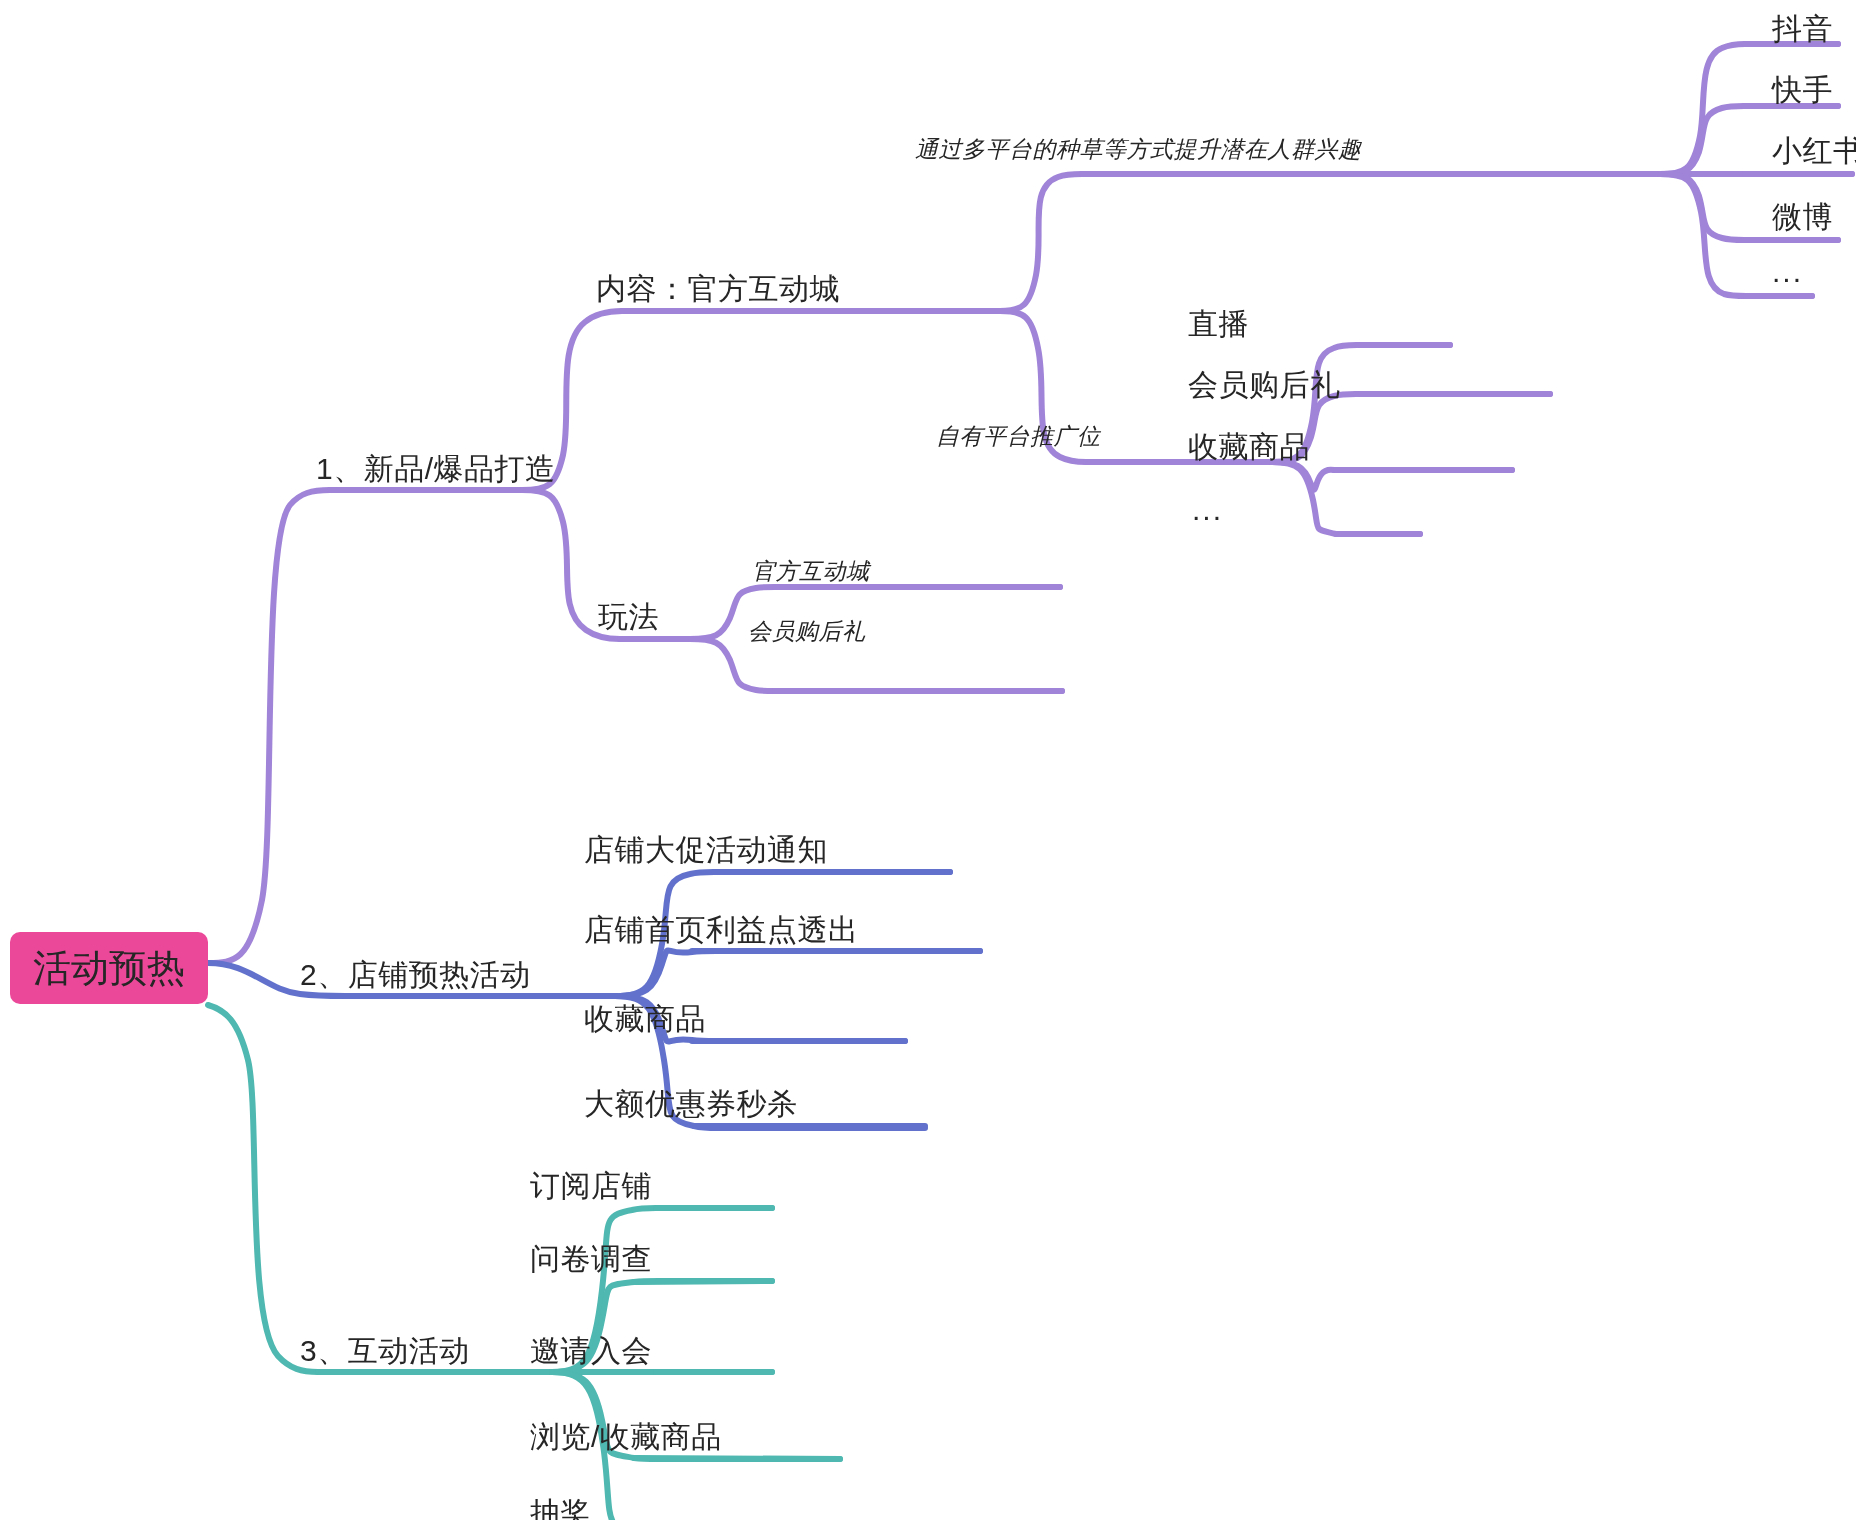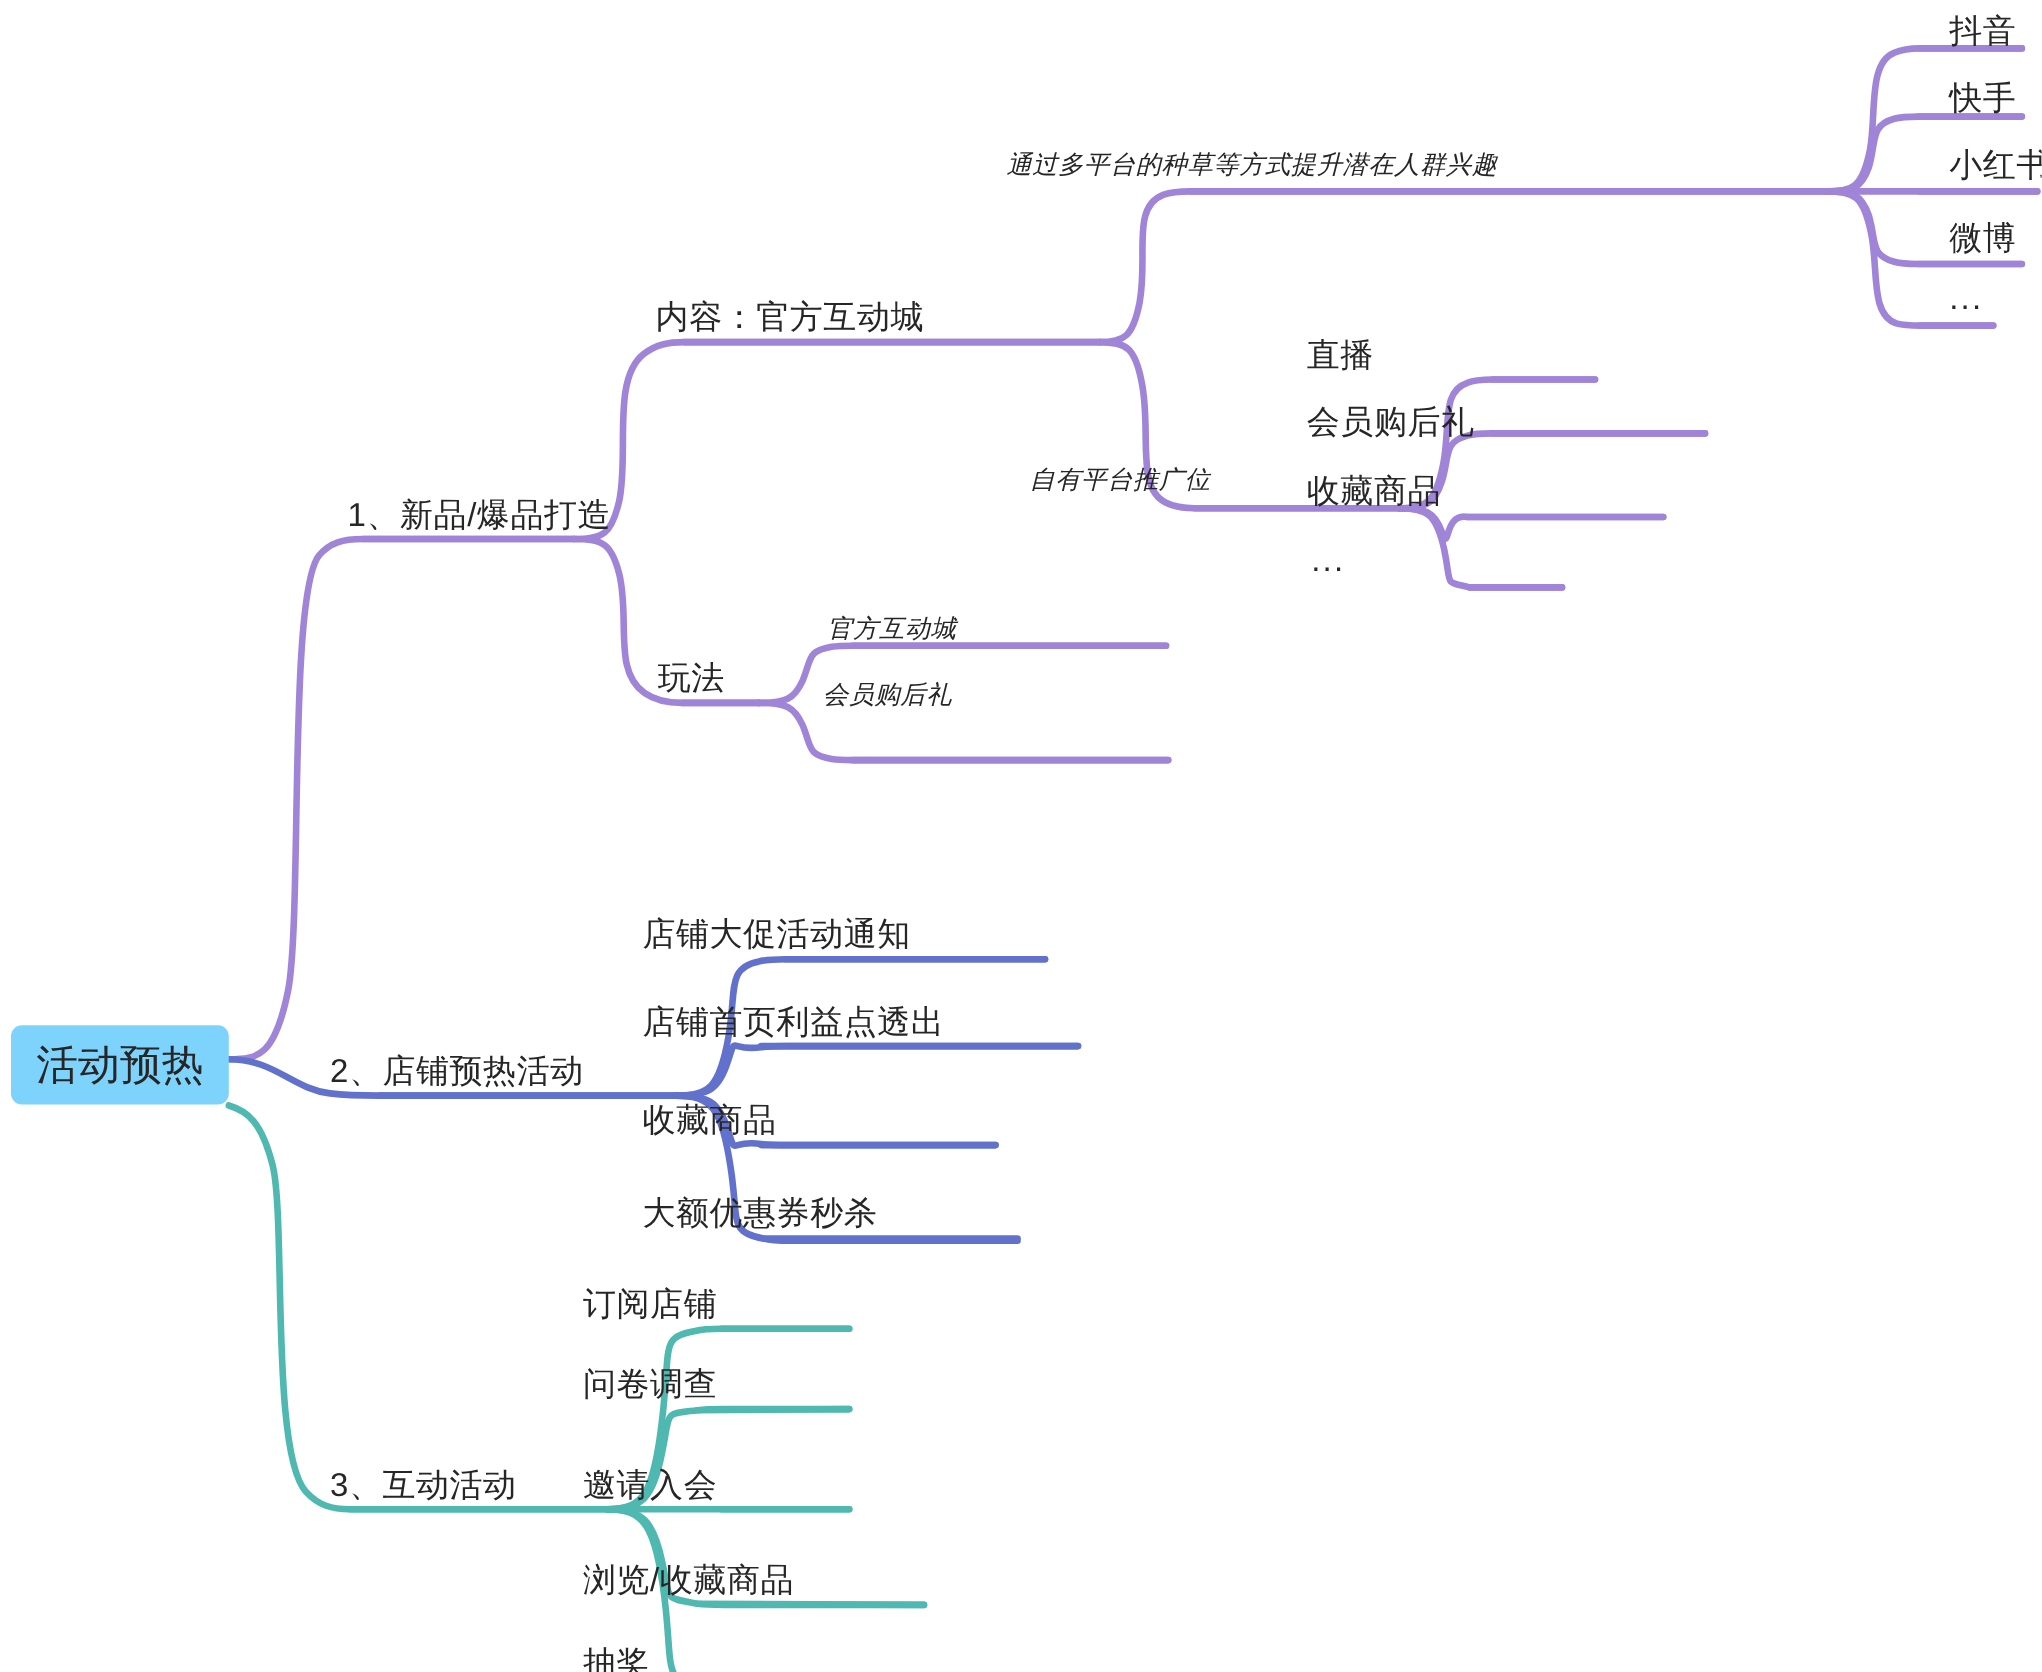--- a/index.html
+++ b/index.html
@@ -29,21 +29,21 @@
   }
   .node-label {
     position: absolute;
     color: #262626;
     white-space: nowrap;
     line-height: 1.15;
     letter-spacing: 0.5px;
   }
   .root-node {
     position: absolute;
-    background: #7dd3fc;
+    background: #ec4899;
     border-radius: 10px;
     display: flex;
     align-items: center;
     justify-content: center;
     color: #262626;
     white-space: nowrap;
   }
   .lvl1 { font-size: 30px; }
   .lvl2 { font-size: 30px; }
   .lvl3 { font-size: 23px; font-style: italic; }

